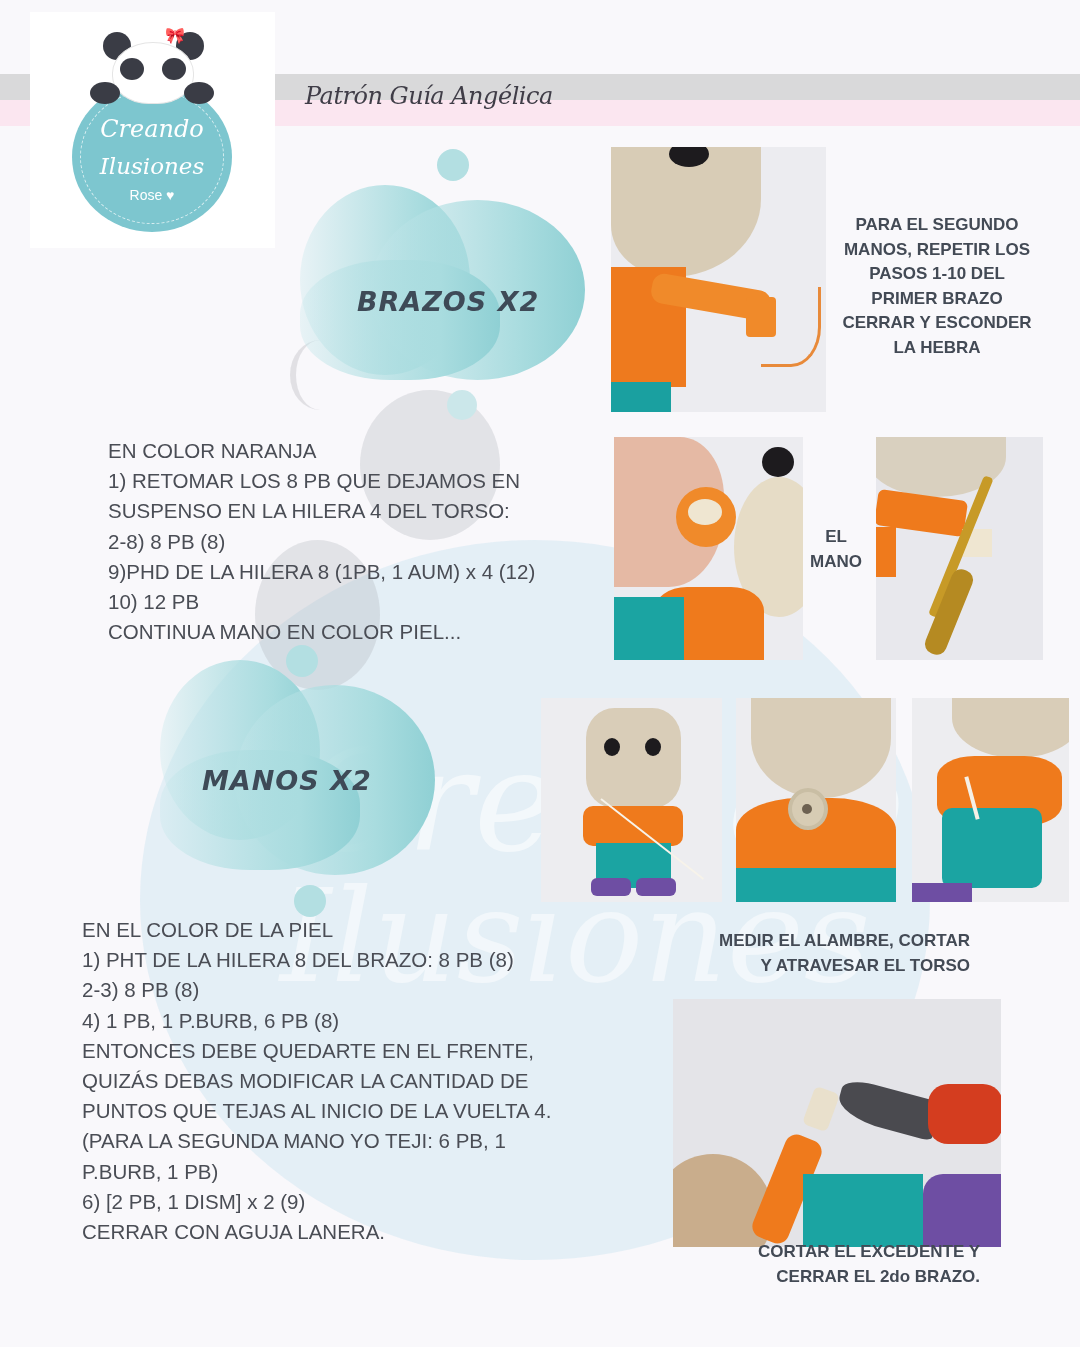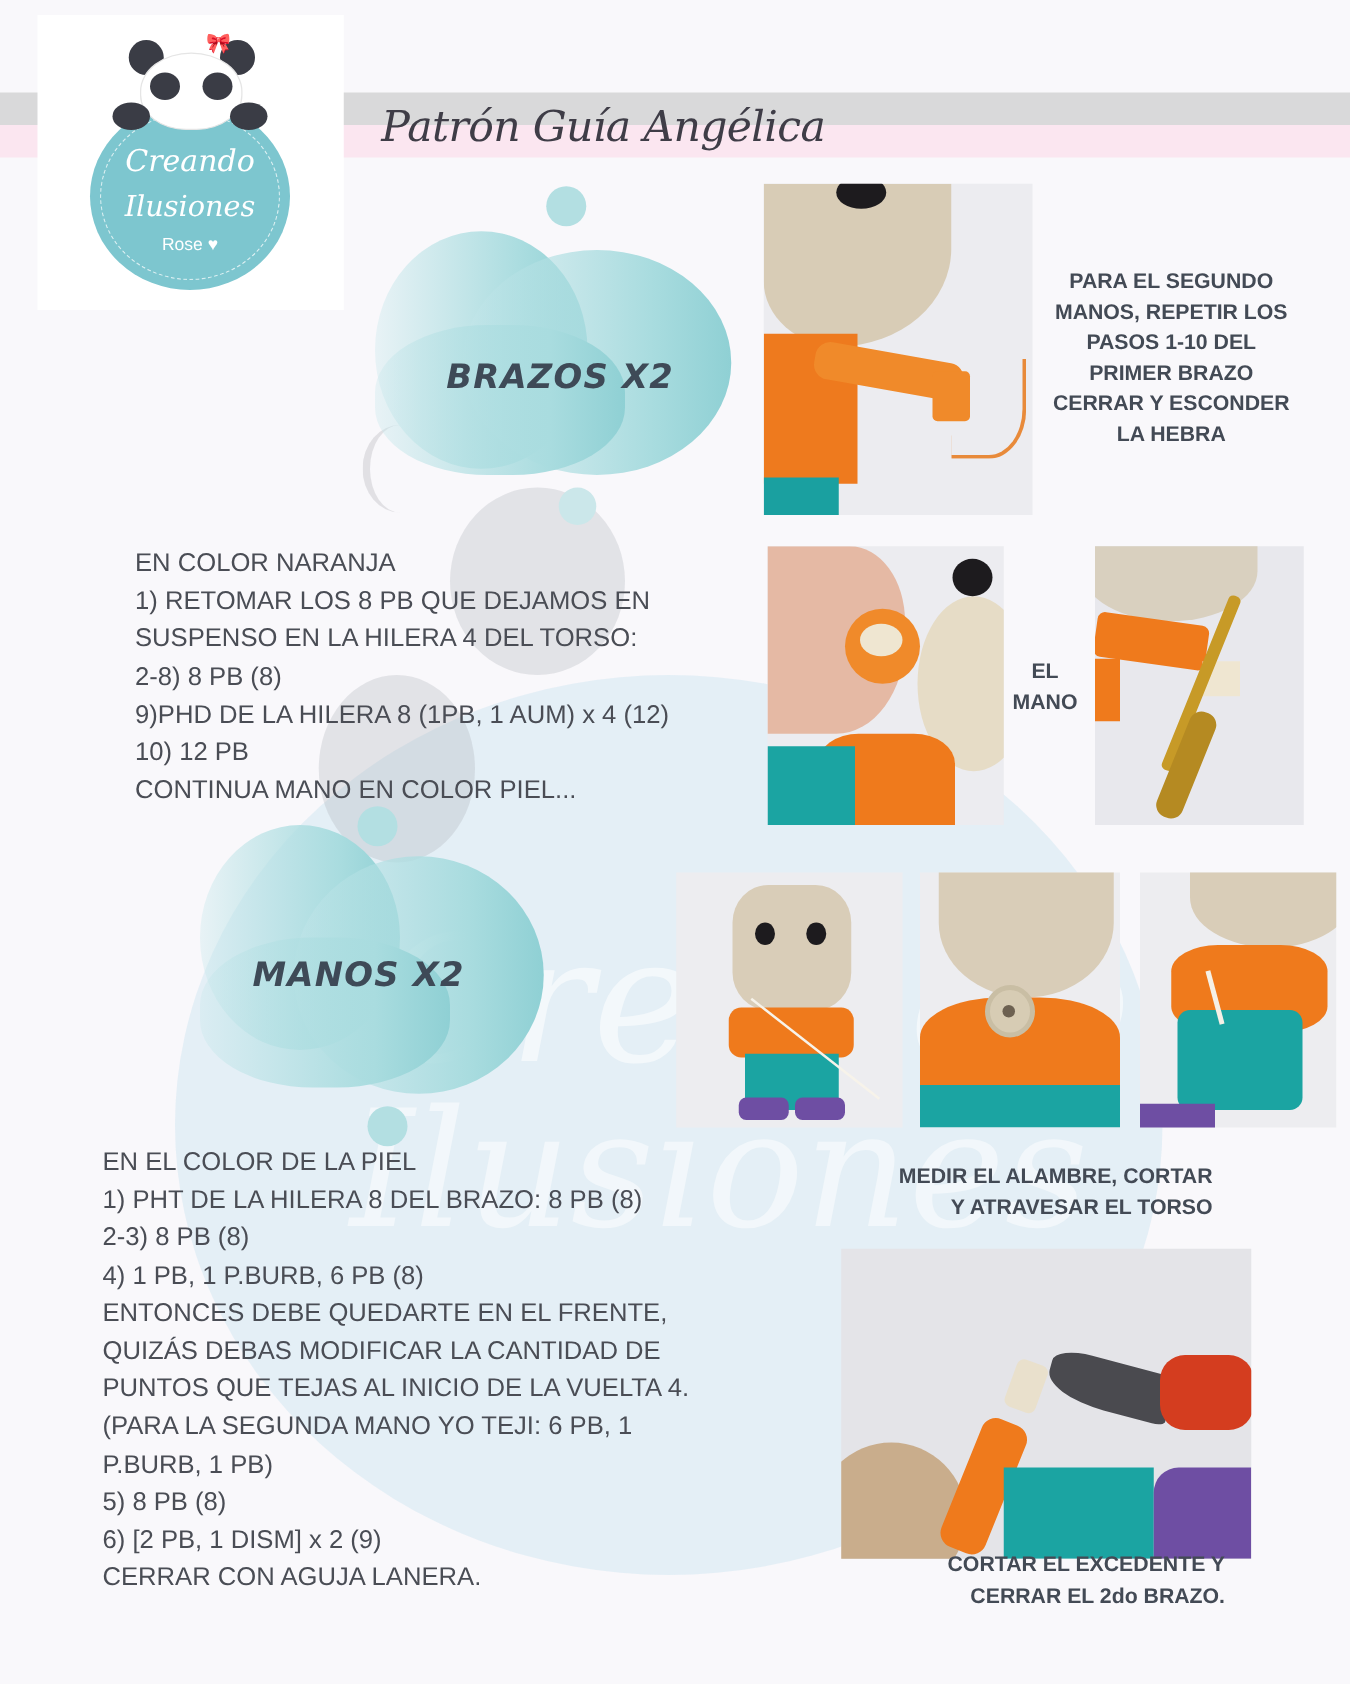--- a/index.html
+++ b/index.html
@@ -11,21 +11,21 @@
     color: #4a4d55;
   }
   .abs { position: absolute; }
 
   
   .banner-grey { left: 0; top: 74px; width: 1080px; height: 26px; background: #d9d9da; }
   .banner-pink { left: 0; top: 100px; width: 1080px; height: 26px; background: #fbe6f0; }
   .logo-card { left: 30px; top: 12px; width: 245px; height: 236px; background: #ffffff; }
   .banner-title {
     left: 305px; top: 82px; font-family: "DejaVu Serif", serif; font-style: italic;
-    font-size: 34px; color: #3f3d47; letter-spacing: -0.5px;
+    font-size: 24px; color: #3f3d47; letter-spacing: -0.5px;
   }
 
   
   .logo-circle {
     left: 72px; top: 82px; width: 160px; height: 150px; border-radius: 50%;
     background: #7dc6cf;
   }
   .logo-circle::after {
     content: ""; position: absolute; left: 8px; top: 8px; right: 8px; bottom: 8px;
     border-radius: 50%; border: 1.5px dashed rgba(255,255,255,0.7);
@@ -173,21 +173,20 @@
 <div class="abs instr instr2">
   <div>EN EL COLOR DE LA PIEL</div>
   <div>1) PHT DE LA HILERA 8 DEL BRAZO: 8 PB (8)</div>
   <div>2-3) 8 PB (8)</div>
   <div>4) 1 PB, 1 P.BURB, 6 PB (8)</div>
   <div>ENTONCES DEBE QUEDARTE EN EL FRENTE,</div>
   <div>QUIZÁS DEBAS MODIFICAR LA CANTIDAD DE</div>
   <div>PUNTOS QUE TEJAS AL INICIO DE LA VUELTA 4.</div>
   <div>(PARA LA SEGUNDA MANO YO TEJI: 6 PB, 1</div>
   <div>P.BURB, 1 PB)</div>
-  <div>5) 8 PB (8)</div>
   <div>6) [2 PB, 1 DISM] x 2 (9)</div>
   <div>CERRAR CON AGUJA LANERA.</div>
 </div>
 
 <div class="abs photo p1" style="background:#ececf0;">
   <div class="s" style="left:0;top:0;width:150px;height:130px;border-radius:0 0 60% 40%;background:#d8ccb6;"></div>
   <div class="s" style="left:58px;top:-6px;width:40px;height:26px;border-radius:50%;background:#1d1b1e;"></div>
   <div class="s" style="left:0;top:120px;width:75px;height:120px;background:#ee7a1e;"></div>
   <div class="s" style="left:40px;top:135px;width:120px;height:30px;border-radius:12px;background:#f08a2a;transform:rotate(10deg);"></div>
   <div class="s" style="left:135px;top:150px;width:30px;height:40px;background:#f08a2a;border-radius:4px;"></div>

